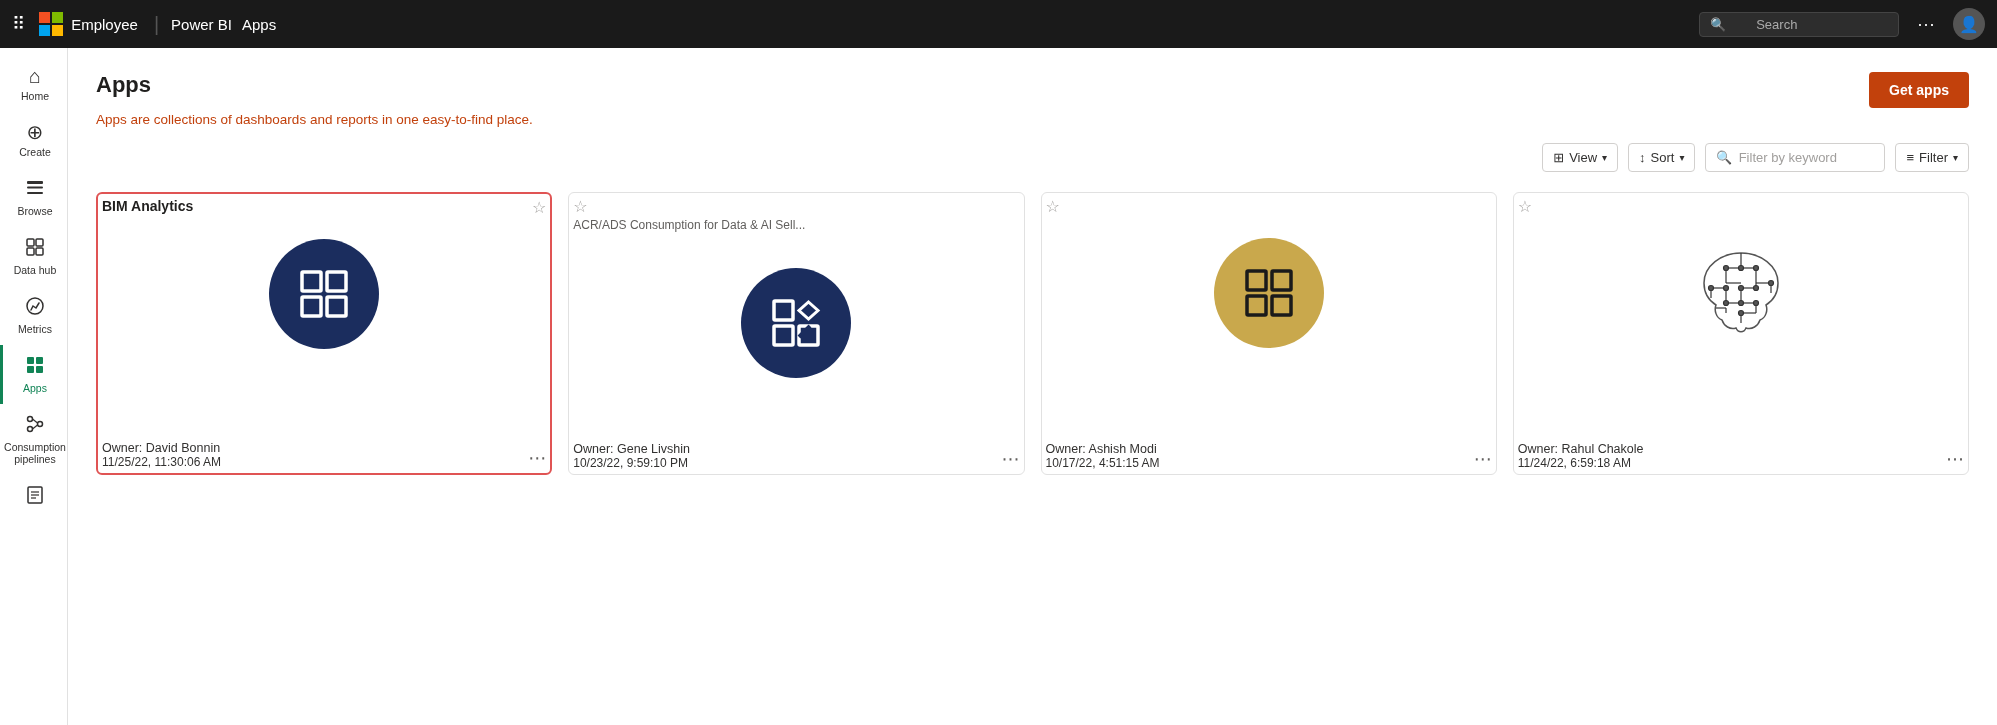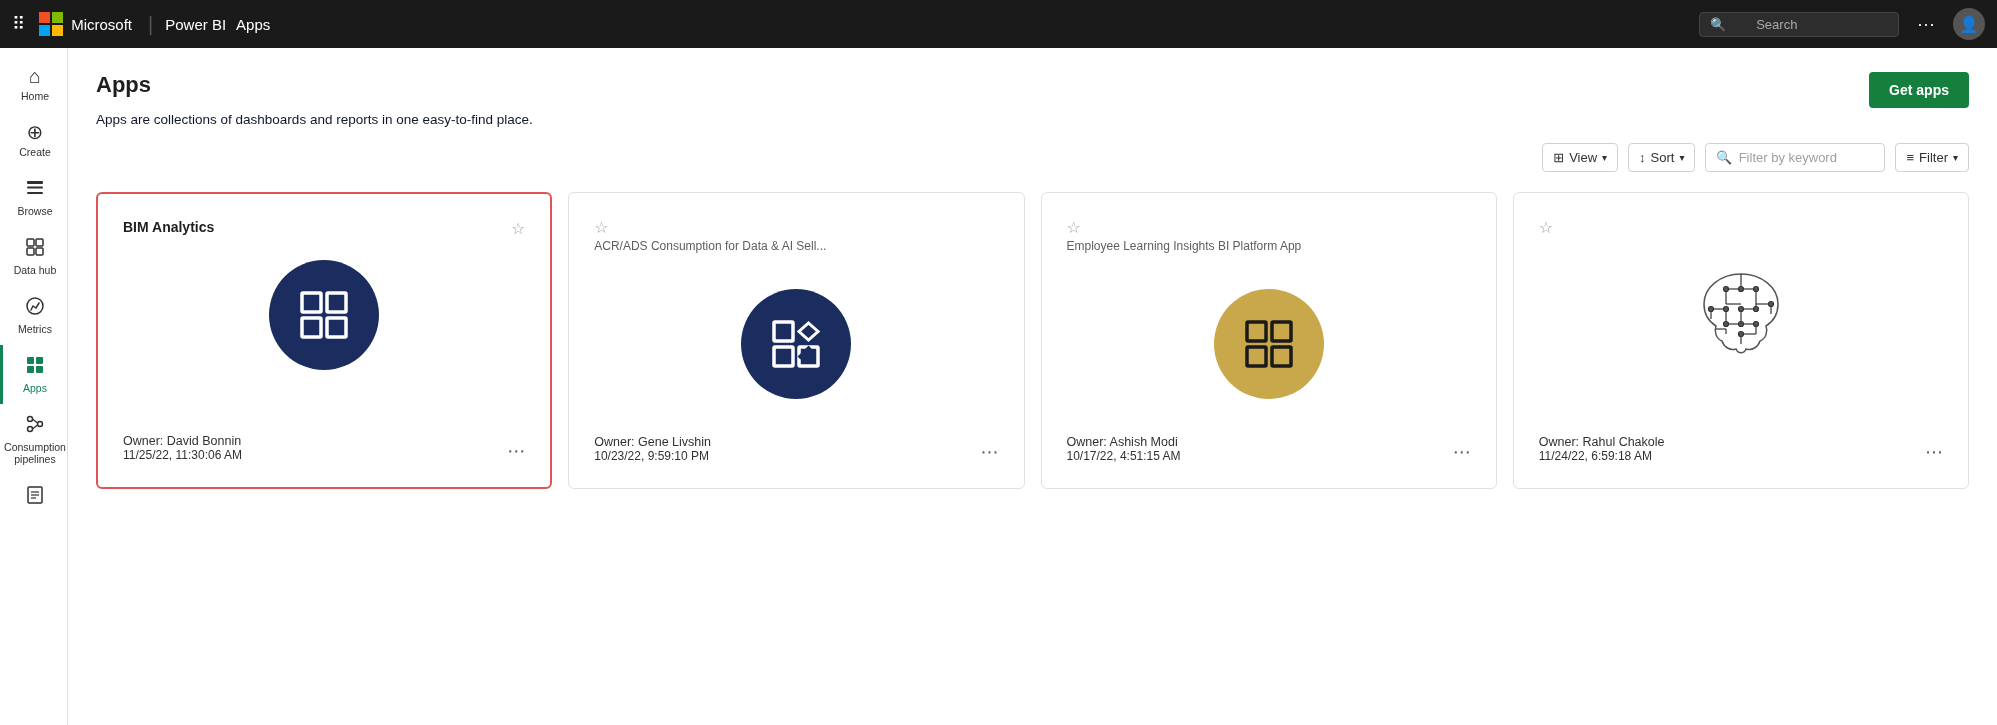--- a/index.html
+++ b/index.html
@@ -95,32 +95,32 @@
 
     
     .page-header {
       display: flex;
       align-items: flex-start;
       justify-content: space-between;
       margin-bottom: 4px;
     }
     .page-title { font-size: 22px; font-weight: 600; color: #201f1e; }
     .get-apps-btn {
-      background: #15803d;
+      background: #c2410c;
       color: #fff;
       border: none;
       border-radius: 4px;
       padding: 10px 20px;
       font-size: 14px;
       font-weight: 600;
       cursor: pointer;
       white-space: nowrap;
     }
 
-    .page-subtitle { color: #0f172a; font-size: 13.5px; margin-bottom: 16px; }
+    .page-subtitle { color: #c2410c; font-size: 13.5px; margin-bottom: 16px; }
 
     
     .toolbar {
       display: flex;
       align-items: center;
       justify-content: flex-end;
       gap: 10px;
       margin-bottom: 20px;
     }
     .toolbar-btn {
@@ -164,21 +164,21 @@
     
     .cards-grid {
       display: grid;
       grid-template-columns: repeat(4, 1fr);
       gap: 16px;
     }
     .app-card {
       background: #fff;
       border: 1px solid #e1e1e1;
       border-radius: 6px;
-      padding: 25px;
+      padding: 4px;
       display: flex;
       flex-direction: column;
       cursor: pointer;
       position: relative;
     }
 
     .card-header {
       display: flex;
       justify-content: space-between;
       align-items: flex-start;
@@ -206,21 +206,21 @@
     .card-circle.dark-blue { background: #1b2d5e; }
     .card-circle.gold { background: #c9a84c; }
 
     .card-footer {
       display: flex;
       justify-content: space-between;
       align-items: flex-end;
       margin-top: auto;
     }
     .card-owner-section { }
-    .card-owner { font-size: 12.5px; color: #323130; }
+    .card-owner { font-size: 12.5px; color: #323130; margin-top: 28px; }
     .card-date { font-size: 12px; color: #323130; }
     .card-more { color: #605e5c; font-size: 18px; cursor: pointer; align-self: flex-end; }
 
     .card-selected-outline {
       border: 2px solid #e05454 !important;
     }
 
     
     .chevron { font-size: 10px; }
   </style>
@@ -229,21 +229,21 @@
 
 <nav class="topnav">
   <span class="topnav-grid-icon">⠿</span>
   <div class="topnav-logo">
     <div class="ms-logo">
       <div class="ms-logo-q1"></div>
       <div class="ms-logo-q2"></div>
       <div class="ms-logo-q3"></div>
       <div class="ms-logo-q4"></div>
     </div>
-    <span class="topnav-brand">Microsoft</span>
+    <span class="topnav-brand">Employee</span>
   </div>
   <span class="topnav-sep">|</span>
   <span class="topnav-brand">Power BI</span>
   <span class="topnav-appname">Apps</span>
   <div class="topnav-spacer"></div>
   <div class="topnav-search">
     <span class="topnav-search-icon">🔍</span>
     <span class="topnav-search-text">Search</span>
   </div>
   <span class="topnav-more">···</span>
@@ -410,21 +410,20 @@
             <div class="card-date">10/23/22, 9:59:10 PM</div>
           </div>
           <span class="card-more">⋯</span>
         </div>
       </div>
 
       <div class="app-card">
         <div class="card-header">
           <span class="card-star">☆</span>
         </div>
-        <div class="card-desc">Employee Learning Insights BI Platform App</div>
         <div class="card-image-area">
           <div class="card-circle gold">
             <svg width="52" height="52" viewBox="0 0 52 52" fill="none" xmlns="http://www.w3.org/2000/svg">
               <rect x="4" y="4" width="19" height="19" rx="1" stroke="#1a1a1a" stroke-width="3.5" fill="none"></rect>
               <rect x="29" y="4" width="19" height="19" rx="1" stroke="#1a1a1a" stroke-width="3.5" fill="none"></rect>
               <rect x="4" y="29" width="19" height="19" rx="1" stroke="#1a1a1a" stroke-width="3.5" fill="none"></rect>
               <rect x="29" y="29" width="19" height="19" rx="1" stroke="#1a1a1a" stroke-width="3.5" fill="none"></rect>
             </svg>
           </div>
         </div>

